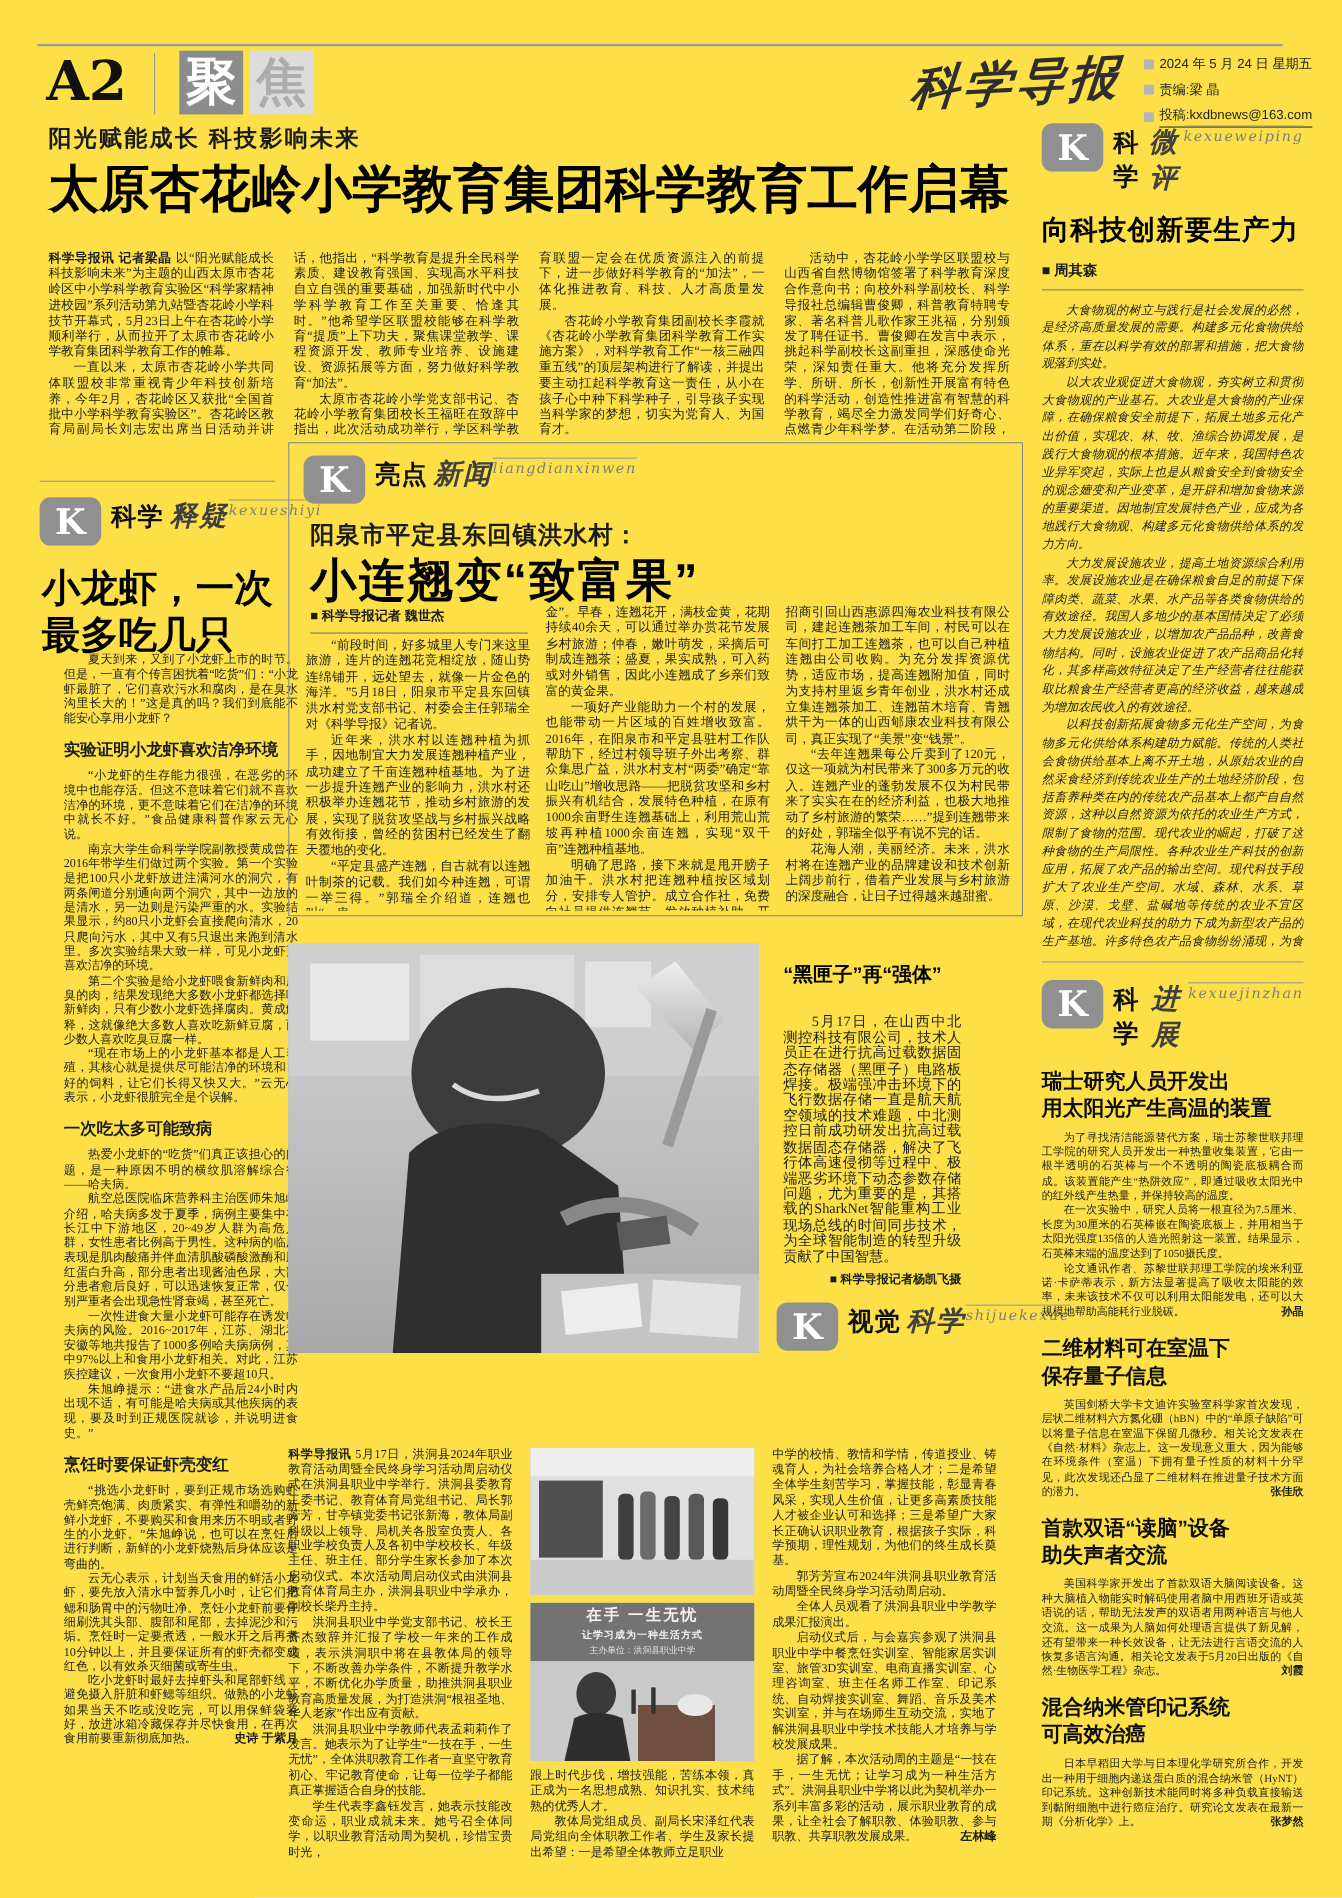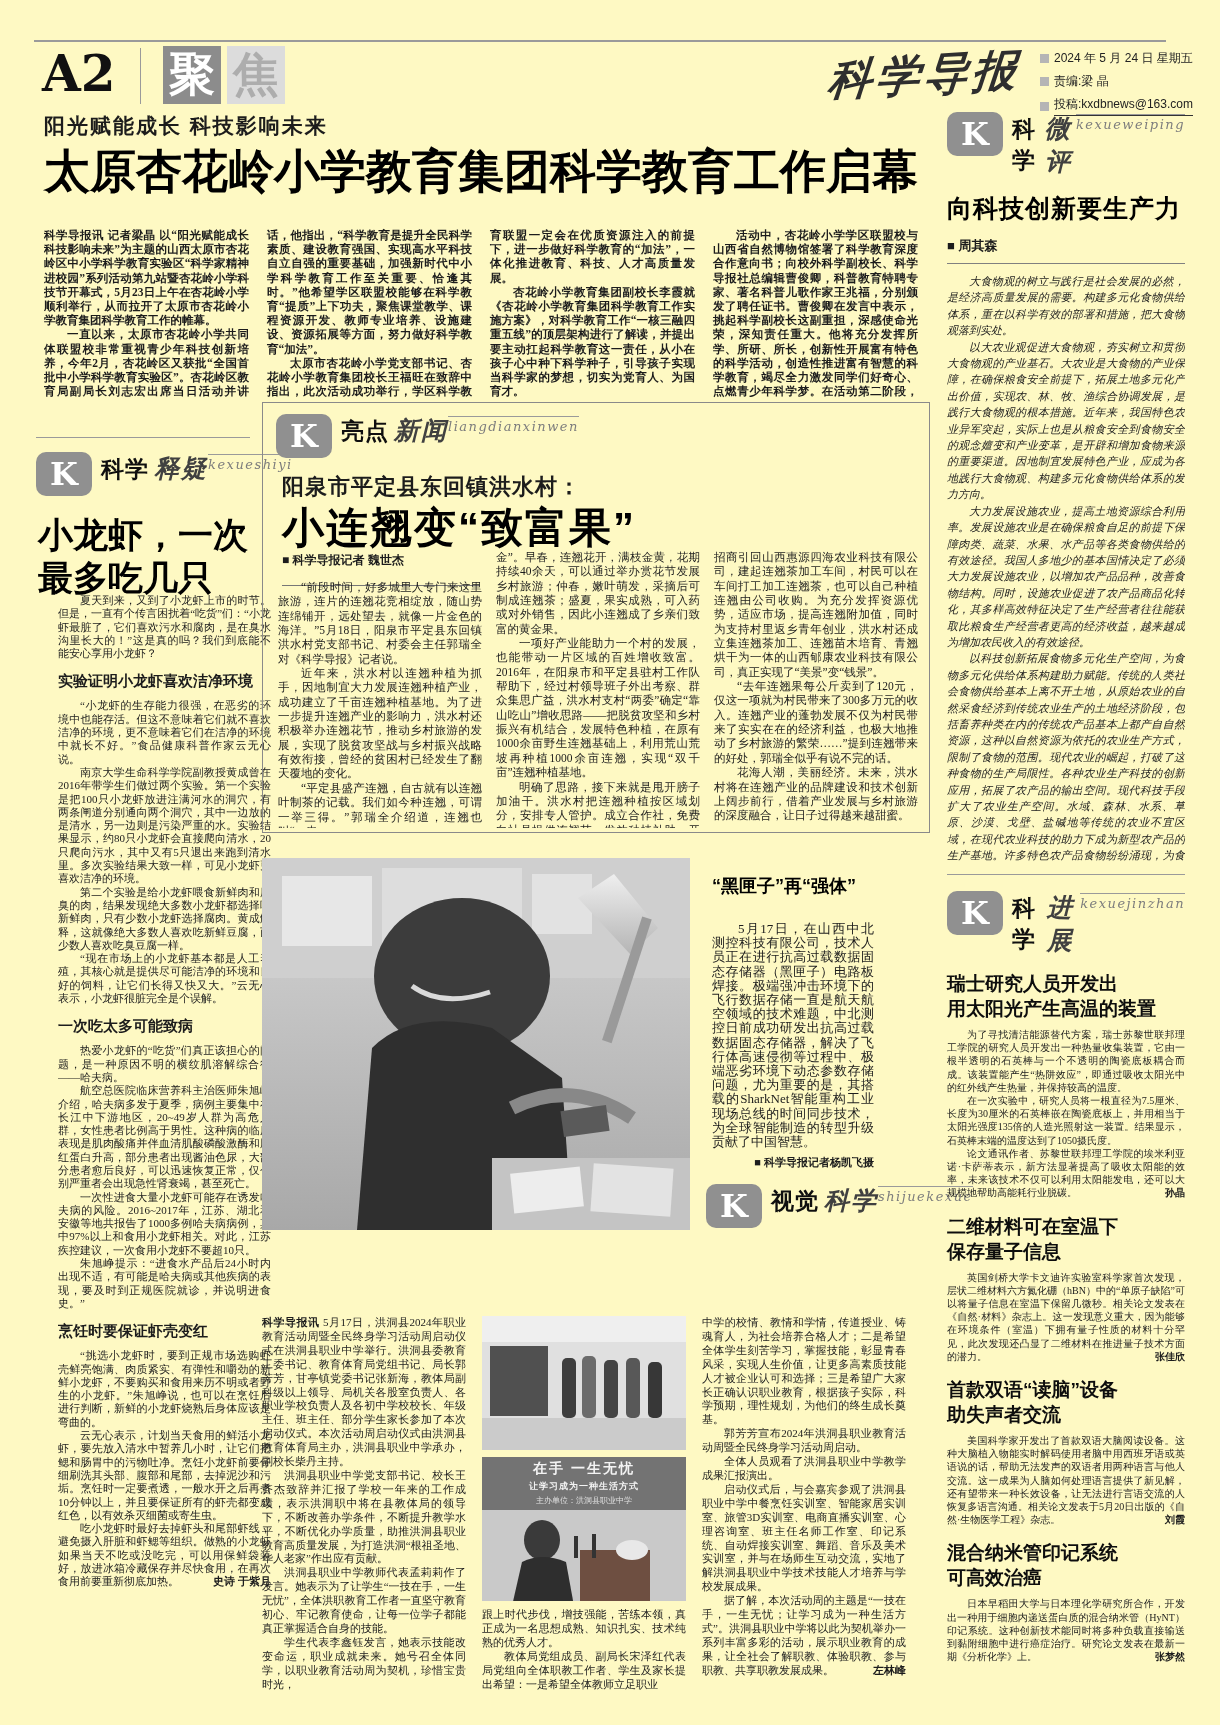--- a/index.html
+++ b/index.html
@@ -1,16 +1,16 @@
 <!DOCTYPE html>
 <html><head>
 <meta charset="utf-8">
 <style>
   html,body{margin:0;padding:0;background:#e8e8e6;}
-  #page{position:relative;width:1220px;height:1725px;background:#fef9c3;margin:0 auto;
+  #page{position:relative;width:1220px;height:1725px;background:#fde047;margin:0 auto;
         font-family:"Liberation Serif",serif;color:#1c1c1c;overflow:hidden;}
   .abs{position:absolute;}
   
   #top-rule{left:34px;top:40px;width:1132px;height:2px;background:#9a9a9a;}
   #page-no{left:42px;top:44px;font:700 50px "DejaVu Serif",serif;color:#111;}
   #mast-divider{left:140px;top:48px;width:1px;height:56px;background:#9a9a9a;}
   .focus-box{width:58px;height:58px;display:flex;align-items:center;justify-content:center;
              font:900 46px "Liberation Sans",sans-serif;}
   #focus1{left:163px;top:46px;background:#8c8c8c;color:#fff;}
   #focus2{left:227px;top:46px;background:#dcdcdc;color:#adadad;}
@@ -34,33 +34,33 @@
   .para{margin:0;text-align:justify;text-indent:2em;}
   .para.cont{text-indent:0;}
   .subhead{font:700 15px "Liberation Sans",sans-serif;margin:12px 0 8px;text-indent:0;}
   .tail-byline{font-family:"Liberation Sans",sans-serif;font-weight:700;float:right;}
   .para b{font-family:"Liberation Sans",sans-serif;}
   
   #main-kicker{left:44px;top:112px;font:700 21px "Liberation Sans",sans-serif;letter-spacing:2px;}
   #main-headline{left:44px;top:142px;width:876px;font:900 46px/1.3 "Liberation Sans",sans-serif;
                  color:#000;white-space:nowrap;}
   #main-body{left:44px;top:228px;width:874px;height:172px;column-count:4;column-gap:18px;
-             column-fill:auto;font-size:11.5px;line-height:14.2px;overflow:hidden;font-weight:bold;}
+             column-fill:auto;font-size:11.5px;line-height:14.2px;overflow:hidden;}
   
   #left-rule{left:36px;top:437px;width:214px;height:1px;background:#9a9a9a;}
   #shiyi-head{left:36px;top:452px;}
   #crayfish-title{left:38px;top:514px;font:900 35px/1.22 "Liberation Sans",sans-serif;color:#000;}
   #crayfish-body{left:37px;top:594px;width:213px;height:1074px;font-size:11px;line-height:13.3px;overflow:hidden;margin-left:21px;}
   
   #forsythia-box{left:262px;top:402px;width:668px;height:431px;border:1.5px solid #8a8a8a;box-sizing:border-box;}
   #liangdian-head{left:276px;top:414px;}
   #forsythia-kicker{left:282px;top:472px;font:700 22px "Liberation Sans",sans-serif;letter-spacing:1px;}
   #forsythia-title{left:282px;top:500px;font:900 42px "Liberation Sans",sans-serif;color:#000;letter-spacing:2px;}
   #forsythia-byline{left:282px;top:552px;width:198px;font:700 12px "Liberation Sans",sans-serif;
-                    border-bottom:1px solid #777;padding-bottom:16px;}
+                    border-bottom:1px solid #777;padding-bottom:6px;}
   .fcol{width:204px;font-size:11.5px;line-height:14.35px;overflow:hidden;}
   #fcol1{left:278px;top:580px;height:248px;}
   #fcol2{left:496px;top:550px;height:278px;}
   #fcol3{left:714px;top:550px;height:278px;}
   
   #main-photo{left:262px;top:858px;width:428px;height:372px;background:#b9b9b9;overflow:hidden;}
   
   #bb-art{left:712px;top:874px;width:162px;}
   #bb-title{font:900 18px "Liberation Sans",sans-serif;color:#000;white-space:nowrap;}
   #bb-body{margin-top:24px;font-size:13px;line-height:14.2px;}

